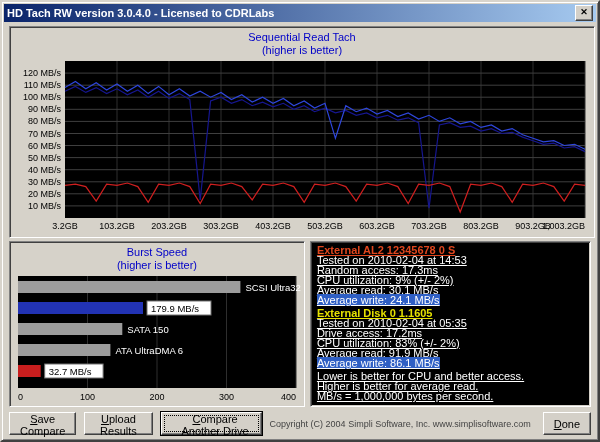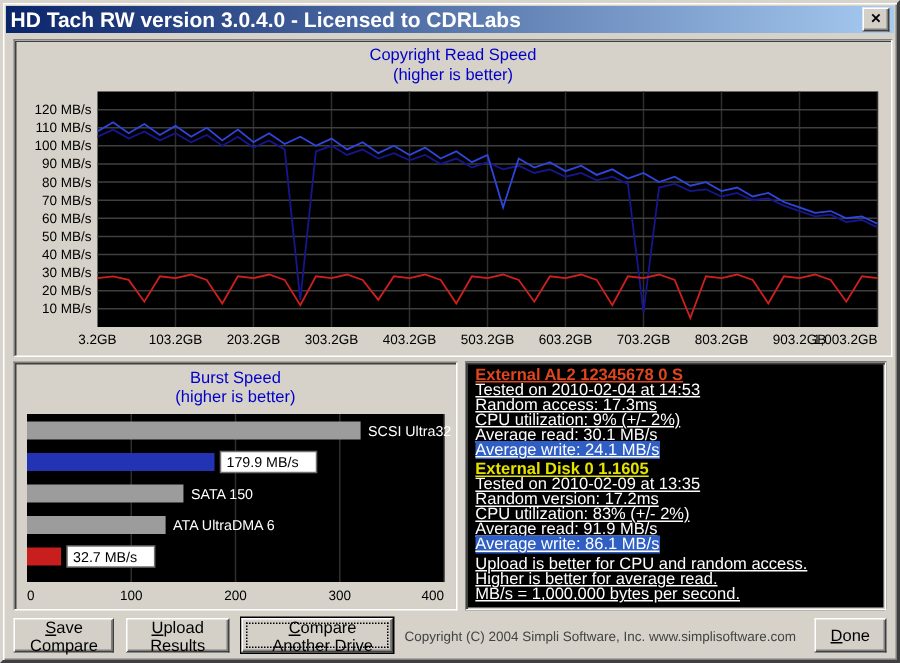--- a/index.html
+++ b/index.html
@@ -2,21 +2,21 @@
 <html style="--titlebar-left: #0a246a; --titlebar-right: #a6caf0; --window-bg: #d6d2c9; --chart-title: #0000c8; --highlight: #2f5fc4;"><head>
 <meta charset="utf-8">
 <style>
   html,body{margin:0;padding:0;background:#808080;}
   body{width:600px;height:442px;overflow:hidden;font-family:"Liberation Sans",sans-serif;}
   .window{width:600px;height:442px;background:var(--window-bg,#d6d2c9);
     border:2px solid;border-color:#d8d4cc #404040 #404040 #d8d4cc;
     box-shadow:inset 1px 1px 0 #fff, inset -1px -1px 0 #808080;box-sizing:border-box;}
   .titlebar{height:18px;margin:2px 2px 0 2px;display:flex;align-items:center;padding:0 3px;
     background:linear-gradient(90deg,var(--titlebar-left,#0a246a),var(--titlebar-right,#a6caf0));}
-  .titlebar .title{color:#fff;font-weight:bold;font-size:14px;flex:1;white-space:nowrap;overflow:hidden;}
+  .titlebar .title{color:#fff;font-weight:bold;font-size:11px;flex:1;white-space:nowrap;overflow:hidden;}
   .close-btn{width:16px;height:14px;background:#d4d0c8;border:1px solid;border-color:#fff #404040 #404040 #fff;
     box-shadow:inset -1px -1px 0 #808080;font-size:9px;line-height:12px;text-align:center;font-weight:bold;color:#000;cursor:pointer;}
   .content{padding:4px 7px 0 7px;}
   .sunken{border:1px solid;border-color:#808080 #fff #fff #808080;box-shadow:inset 1px 1px 0 #404040, inset -1px -1px 0 #d4d0c8;}
   .panel-top{width:586px;height:212px;margin-bottom:3px;box-sizing:border-box;}
   .chart-header{text-align:center;color:var(--chart-title,#0000c8);font-size:11px;line-height:13px;padding-top:4px;}
   .bottom-row{display:flex;gap:5px;}
   .panel-burst{width:298px;height:166px;box-sizing:border-box;}
   .panel-results{width:283px;height:166px;box-sizing:border-box;background:#000;padding:3px 6px;overflow:hidden;}
   .res{color:#fff;font-size:11px;line-height:10px;white-space:nowrap;text-decoration:underline;}
@@ -37,21 +37,21 @@
 
 <div class="window">
   <div class="titlebar">
     <span class="title">HD Tach RW version 3.0.4.0 - Licensed to CDRLabs</span>
     <span class="close-btn">✕</span>
   </div>
   <div class="content">
 
     <div class="panel-top sunken">
       <div class="chart-header">
-        <div>Copyright Read Speed</div>
+        <div>Sequential Read Tach</div>
         <div>(higher is better)</div>
       </div>
       <svg id="seq-svg" width="578" height="174" style="display:block;margin:1px auto 0;">
           <rect x="52" y="3" width="520" height="157" fill="#000000"></rect>
           <line x1="104" y1="3" x2="104" y2="160" stroke="#2e2e2e" stroke-width="1"></line>
           <line x1="156" y1="3" x2="156" y2="160" stroke="#2e2e2e" stroke-width="1"></line>
           <line x1="208" y1="3" x2="208" y2="160" stroke="#2e2e2e" stroke-width="1"></line>
           <line x1="260" y1="3" x2="260" y2="160" stroke="#2e2e2e" stroke-width="1"></line>
           <line x1="312" y1="3" x2="312" y2="160" stroke="#2e2e2e" stroke-width="1"></line>
           <line x1="364" y1="3" x2="364" y2="160" stroke="#2e2e2e" stroke-width="1"></line>
@@ -136,27 +136,27 @@
         <div class="drive-block">
           <div class="res drive-name" style="color: rgb(224, 70, 30);">External AL2 12345678 0 S</div>
           <div class="res">Tested on 2010-02-04 at 14:53</div>
           <div class="res">Random access: 17.3ms</div>
           <div class="res">CPU utilization: 9% (+/- 2%)</div>
           <div class="res">Average read: 30.1 MB/s</div>
           <div class="res"><span class="hl">Average write: 24.1 MB/s</span></div>
         </div>
         <div class="drive-block">
           <div class="res drive-name" style="color: rgb(230, 226, 0);">External Disk 0 1.1605</div>
-          <div class="res">Tested on 2010-02-09 at 13:35</div>
-          <div class="res">Random version: 17.2ms</div>
+          <div class="res">Tested on 2010-02-04 at 05:35</div>
+          <div class="res">Drive access: 17.2ms</div>
           <div class="res">CPU utilization: 83% (+/- 2%)</div>
           <div class="res">Average read: 91.9 MB/s</div>
           <div class="res"><span class="hl">Average write: 86.1 MB/s</span></div>
         </div>
-        <div class="res">Upload is better for CPU and random access.</div>
+        <div class="res">Lower is better for CPU and better access.</div>
         <div class="res">Higher is better for average read.</div>
         <div class="res">MB/s = 1,000,000 bytes per second.</div>
       </div>
     </div>
 
     <div class="btn-row">
       <button class="btn">Save Compare</button>
       <button class="btn">Upload Results</button>
       <button class="btn btn-default">Compare Another Drive</button>
       <span class="copyright">Copyright (C) 2004 Simpli Software, Inc. www.simplisoftware.com</span>

